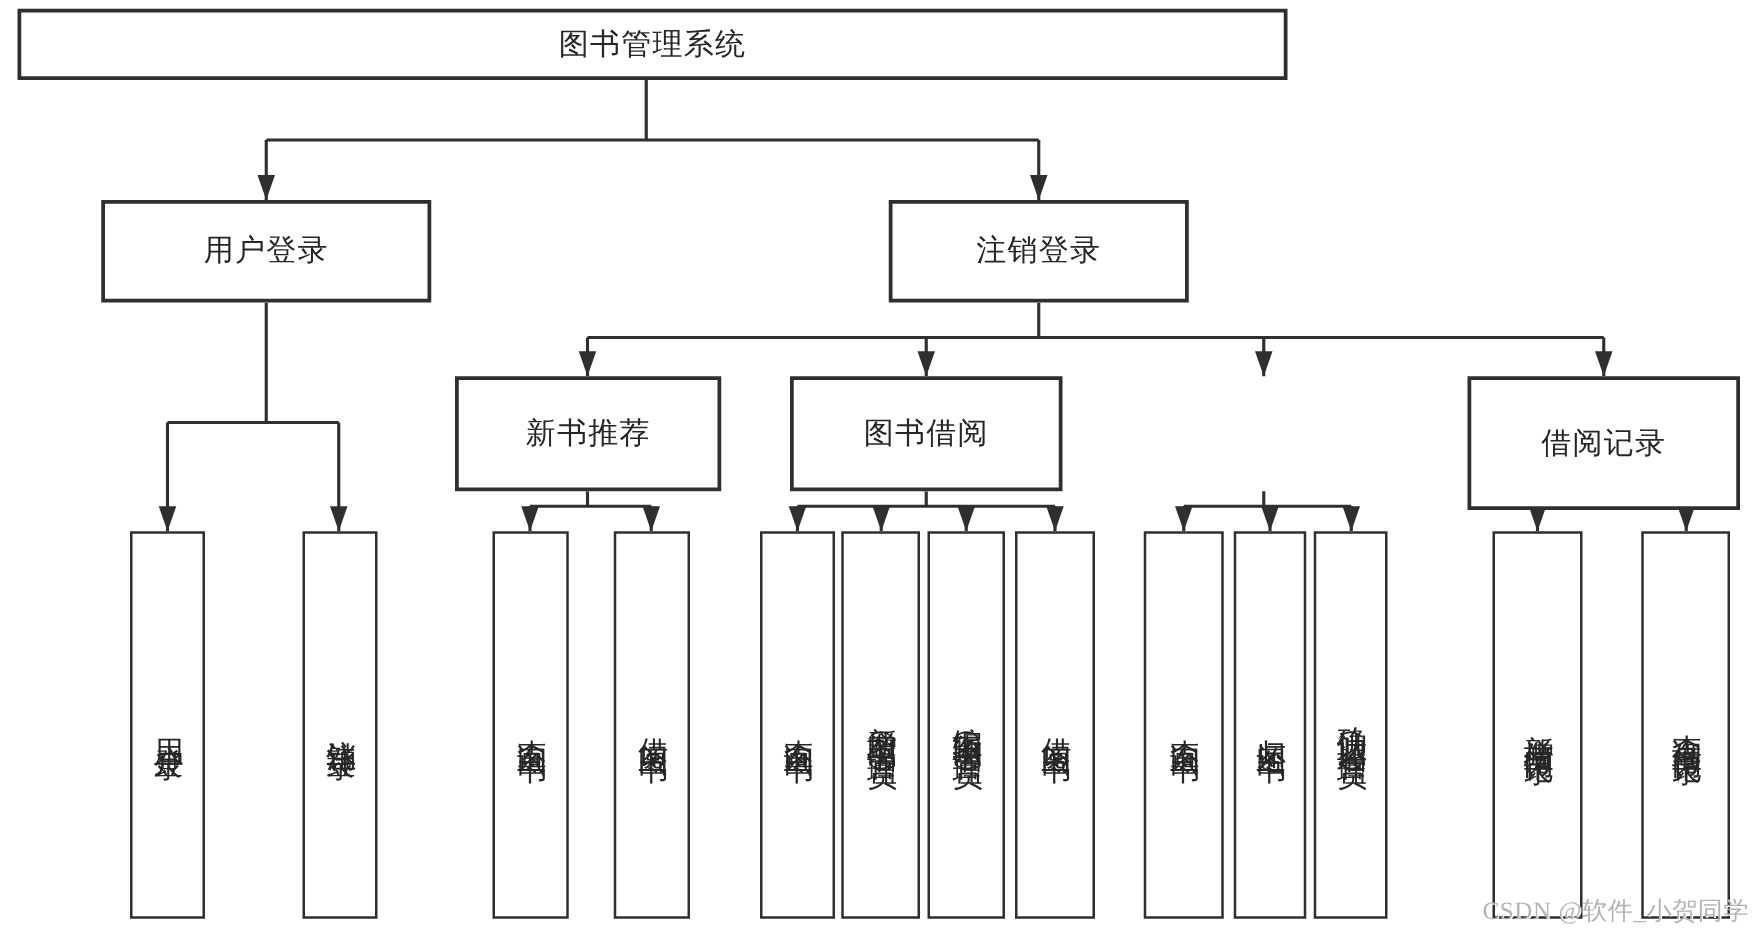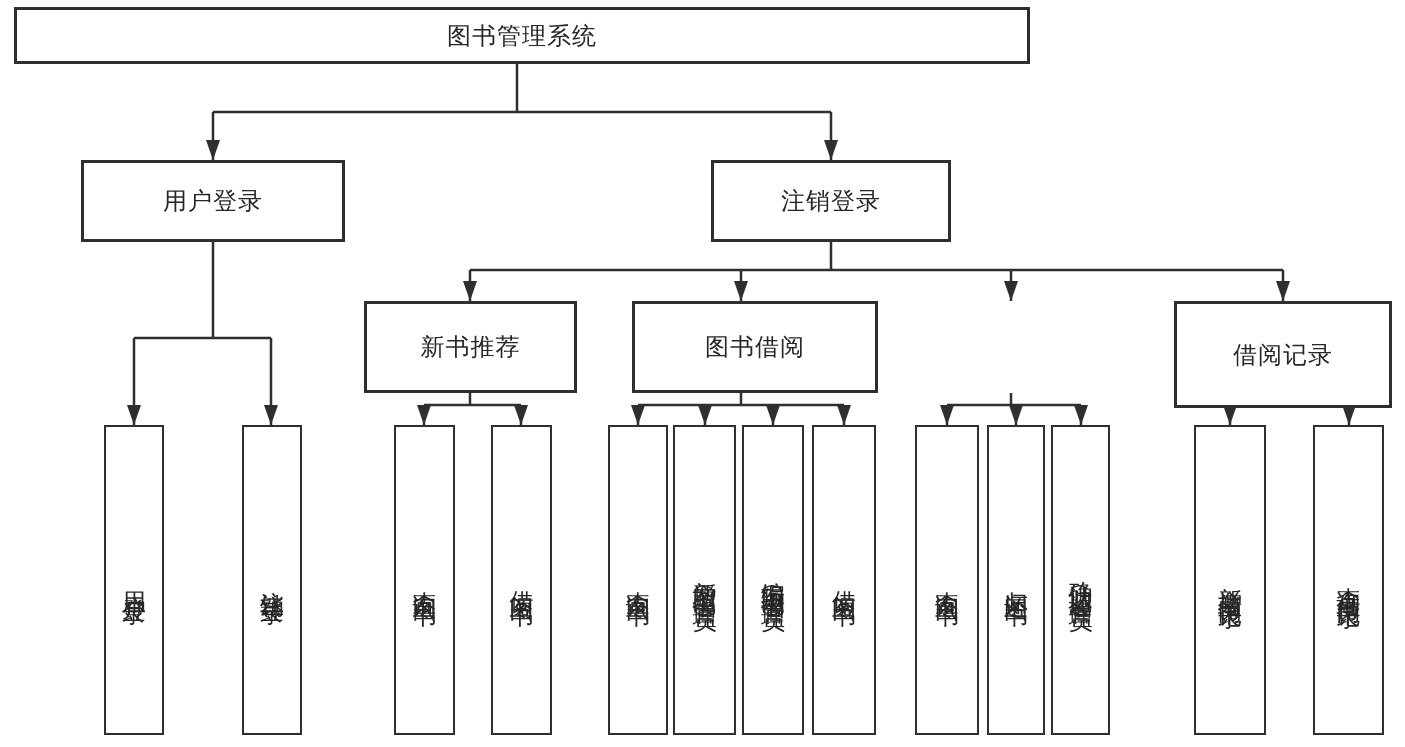--- a/index.html
+++ b/index.html
@@ -77,34 +77,35 @@
         <polygon points="1342,405 1356,405 1349,425" fill="#2f2f2f"></polygon>
       </g>
   </svg>
 
   <div class="box h" style="left:14px;top:7px;width:1016px;height:57px">图书管理系统</div>
 
   <div class="box h" style="left:81px;top:160px;width:264px;height:82px">用户登录</div>
   <div class="box h" style="left:711px;top:160px;width:240px;height:82px">注销登录</div>
 
   <div class="box h" style="left:364px;top:301px;width:213px;height:92px">新书推荐</div>
-  <div class="box h" style="left:632px;top:301px;width:246px;height:92px">图书借阅</div>
+  <div class="box h" style="left:632px;top:301px;width:218px;height:92px">图书借阅</div>
   <div class="box h" style="left:1174px;top:301px;width:218px;height:107px">借阅记录</div>
 
   <div class="box v" style="left:104px;top:425px;width:60px;height:310px">用户登录</div>
   <div class="box v" style="left:242px;top:425px;width:60px;height:310px">注销登录</div>
 
   <div class="box v" style="left:394px;top:425px;width:61px;height:310px">查询图书</div>
   <div class="box v" style="left:491px;top:425px;width:61px;height:310px">借阅图书</div>
 
   <div class="box v" style="left:608px;top:425px;width:60px;height:310px">查询图书</div>
   <div class="box v" style="left:673px;top:425px;width:63px;height:310px">新增图书（管理员）</div>
   <div class="box v" style="left:742px;top:425px;width:62px;height:310px">编辑图书（管理员）</div>
   <div class="box v" style="left:812px;top:425px;width:64px;height:310px">借阅图书</div>
 
   <div class="box v" style="left:915px;top:425px;width:64px;height:310px">查询图书</div>
   <div class="box v" style="left:987px;top:425px;width:58px;height:310px">归还图书</div>
   <div class="box v" style="left:1051px;top:425px;width:59px;height:310px">确认归还（管理员）</div>
 
   <div class="box v" style="left:1194px;top:425px;width:72px;height:310px">新增借阅记录</div>
   <div class="box v" style="left:1313px;top:425px;width:71px;height:310px">查询借阅记录</div>
 
+  <div class="watermark">CSDN @软件_小贺同学</div>
 </div>
 
 </body></html>

